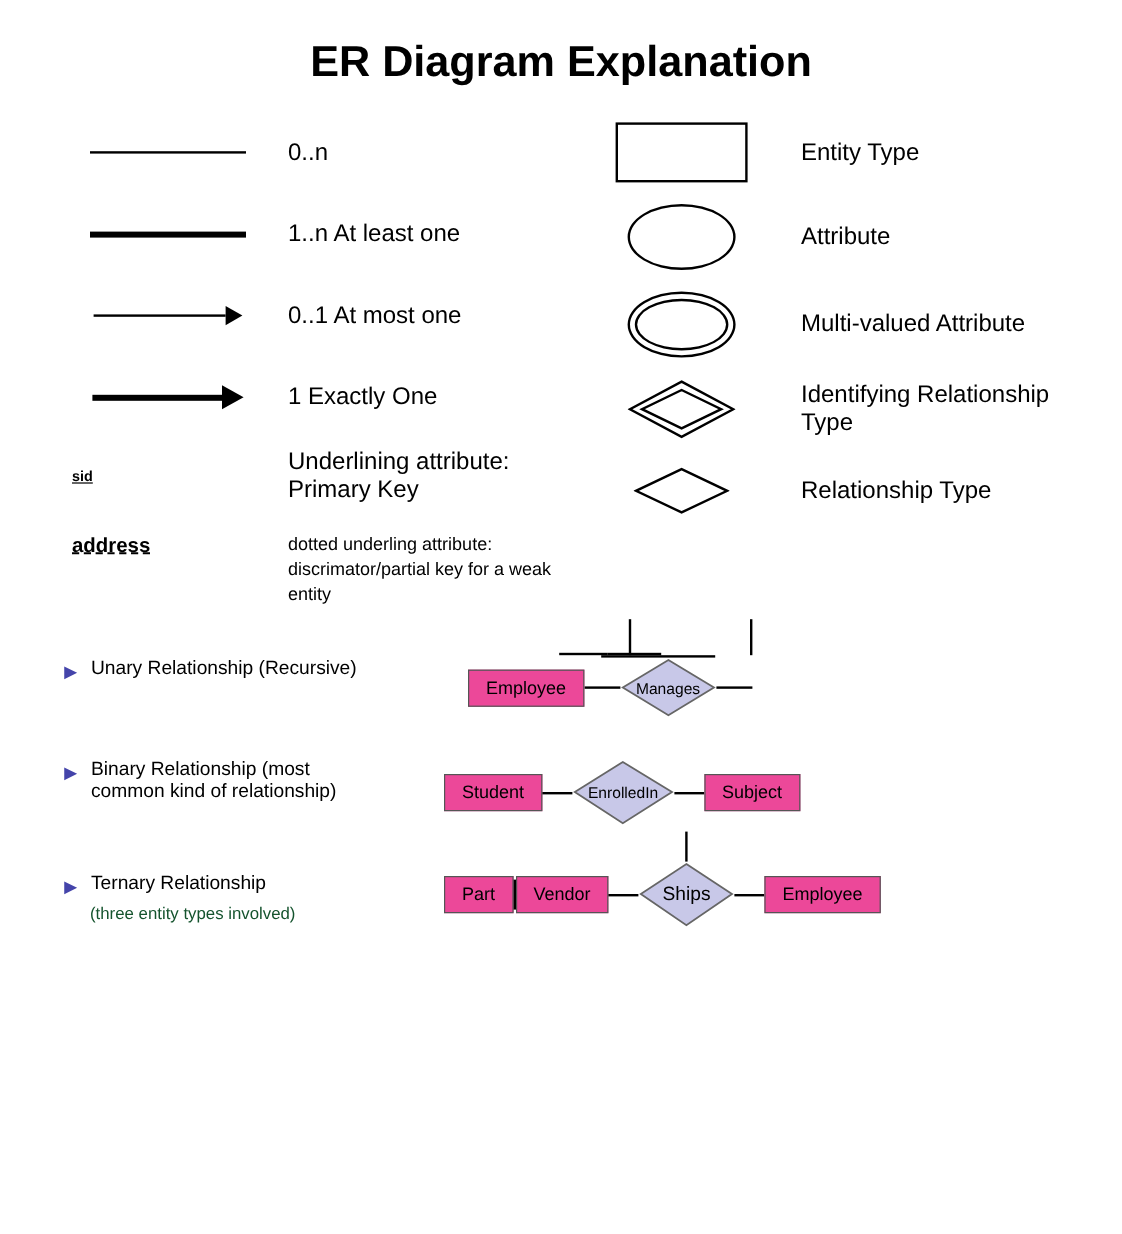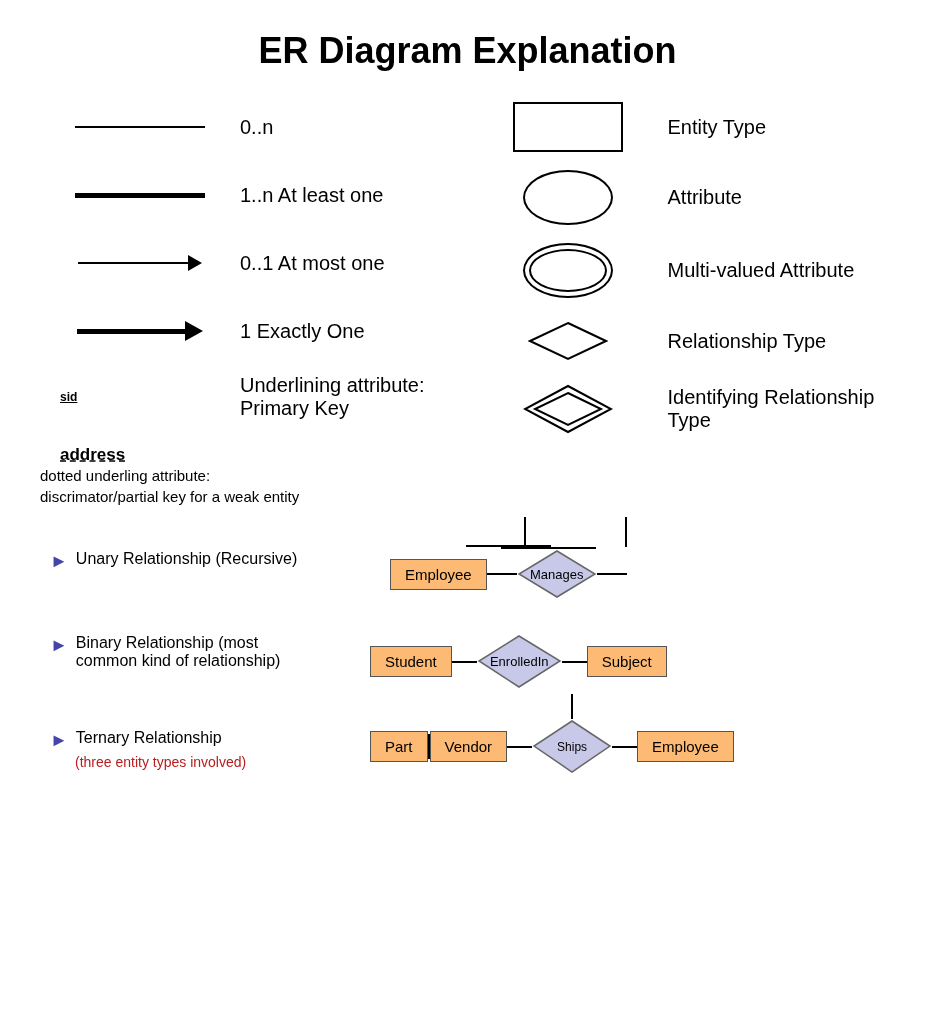--- a/index.html
+++ b/index.html
@@ -190,21 +190,21 @@
     }
     .bullet {
       color: #4444aa;
       font-size: 18px;
       margin-top: 1px;
       flex-shrink: 0;
     }
 
     
     .er-node-entity {
-      background: #fdba74;
+      background: #ec4899;
       border: 1px solid #555;
       padding: 6px 14px;
       font-size: 15px;
       white-space: nowrap;
     }
   </style>
 </head>
 <body>
 
 <h1>ER Diagram Explanation</h1>
@@ -247,21 +247,21 @@
       <div class="label-area">1 Exactly One</div>
     </div>
 
     <div class="legend-row" style="min-height: 40px;">
       <div class="symbol-area" style="justify-content:flex-start; padding-left: 20px;">
         <span class="sid-text">sid</span>
       </div>
       <div class="label-area">Underlining attribute: Primary Key</div>
     </div>
 
-    <div class="legend-row" style="min-height: 55px; align-items: flex-start; padding-top: 5px; flex-direction: column;">
+    <div class="legend-row" style="min-height: 55px; align-items: flex-start; padding-top: 5px;">
       <div class="symbol-area" style="justify-content:flex-start; padding-left: 20px; padding-top: 2px;">
         <span class="address-text">address</span>
       </div>
       <div class="label-area" style="font-size:15px; line-height:1.4;">
         dotted underling attribute:<br>discrimator/partial key for a weak entity
       </div>
     </div>
 
 
   </div>
@@ -283,43 +283,43 @@
     </div>
 
     <div class="legend-row">
       <div class="symbol-area">
         <div class="double-ellipse">
           <div class="outer"></div>
           <div class="inner"></div>
         </div>
       </div>
       <div class="label-area">Multi-valued Attribute</div>
-    </div>
-
-    <div class="legend-row">
-      <div class="symbol-area">
-        <div class="diamond">
-          <svg viewBox="0 0 80 40" xmlns="http://www.w3.org/2000/svg">
-            <polygon points="40,2 78,20 40,38 2,20" fill="none" stroke="#000" stroke-width="2"></polygon>
-          </svg>
-        </div>
-      </div>
-      <div class="label-area">Relationship Type</div>
     </div>
 
     <div class="legend-row">
       <div class="symbol-area">
         <div class="double-diamond">
           <svg viewBox="0 0 90 50" xmlns="http://www.w3.org/2000/svg">
             <polygon points="45,2 88,25 45,48 2,25" fill="none" stroke="#000" stroke-width="2"></polygon>
             <polygon points="45,9 78,25 45,41 12,25" fill="none" stroke="#000" stroke-width="2"></polygon>
           </svg>
         </div>
       </div>
       <div class="label-area">Identifying Relationship Type</div>
+    </div>
+
+    <div class="legend-row">
+      <div class="symbol-area">
+        <div class="diamond">
+          <svg viewBox="0 0 80 40" xmlns="http://www.w3.org/2000/svg">
+            <polygon points="40,2 78,20 40,38 2,20" fill="none" stroke="#000" stroke-width="2"></polygon>
+          </svg>
+        </div>
+      </div>
+      <div class="label-area">Relationship Type</div>
     </div>
 
   </div>
 </div>
 
 <div class="diagram-section" style="margin-top:15px;">
   <div class="diagram-label">
     <div class="bullet-label">
       <span class="bullet">►</span>
       <span>Unary Relationship (Recursive)</span>
@@ -389,37 +389,37 @@
     <div class="er-node-entity">Subject</div>
   </div>
 </div>
 
 <div class="diagram-section" style="margin-top:30px; align-items:flex-start;">
   <div class="diagram-label">
     <div class="bullet-label">
       <span class="bullet">►</span>
       <span style="font-size:16px;">Ternary Relationship</span>
     </div>
-    <div style="font-size:14px; color:#b91c1c; padding-left:25px; margin-top:3px;">(three entity types involved)</div>
+    <div style="font-size:14px; color:#14532d; padding-left:25px; margin-top:3px;">(three entity types involved)</div>
   </div>
   <div style="display:flex; flex-direction:row; align-items:center; margin-left:10px;">
 
     <div class="er-node-entity">Part</div>
 
     <div style="width:2px; height:25px; background:#000;"></div>
 
     <div style="display:flex; align-items:center;">
       <div class="er-node-entity">Vendor</div>
       <div style="width:25px; height:2px; background:#000;"></div>
 
       <div style="position:relative; width:80px; height:55px;">
         <svg viewBox="0 0 80 55" width="80" height="55" xmlns="http://www.w3.org/2000/svg" style="position:absolute;top:0;left:0;">
           <polygon points="40,2 78,27 40,53 2,27" fill="#c8c8e8" stroke="#666" stroke-width="1.5"></polygon>
         </svg>
-        <div style="position:absolute;width:100%;height:100%;display:flex;align-items:center;justify-content:center;font-size:12px;">Ships</div>
+        <div style="position:absolute;width:100%;height:100%;display:flex;align-items:center;justify-content:center;font-size:16px;">Ships</div>
 
         <div style="position:absolute; left:50%; top:-25px; width:2px; height:25px; background:#000; transform:translateX(-50%);"></div>
       </div>
       <div style="width:25px; height:2px; background:#000;"></div>
       <div class="er-node-entity">Employee</div>
     </div>
   </div>
 </div>
 
 </body></html>

